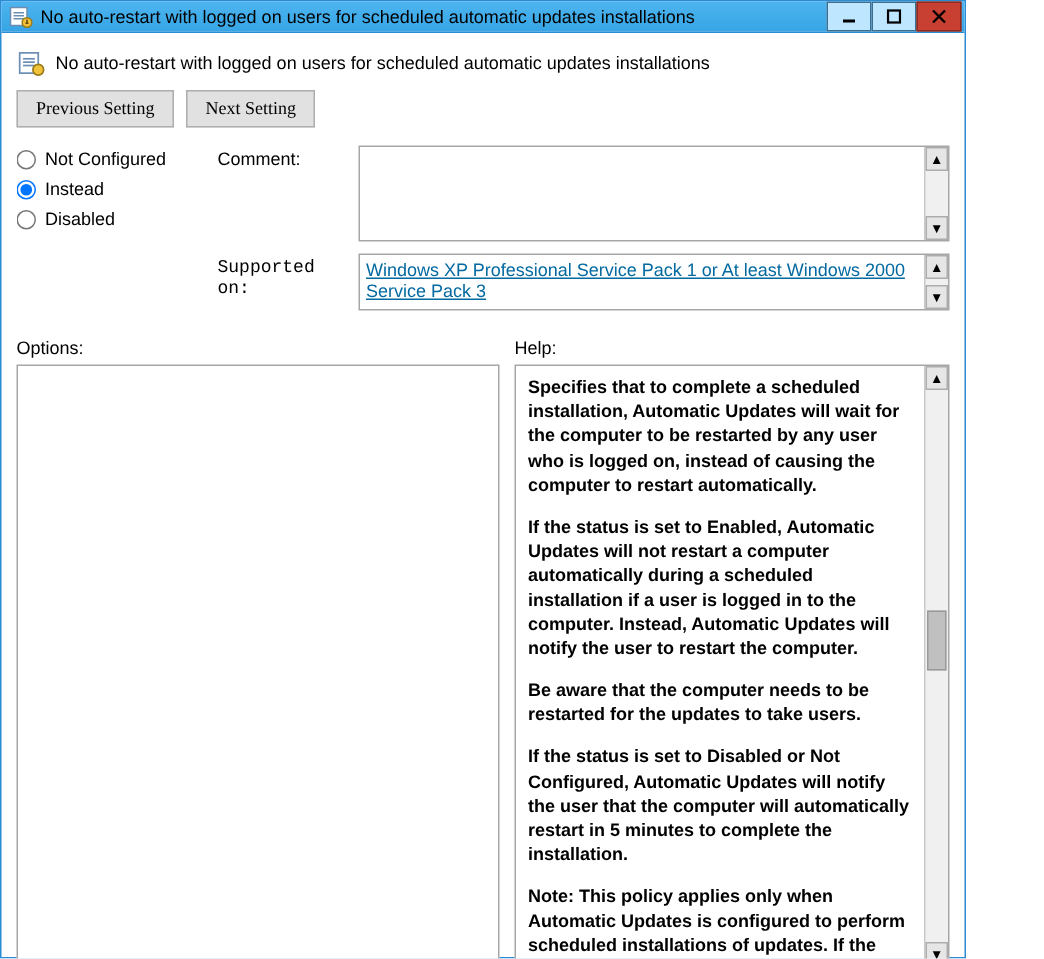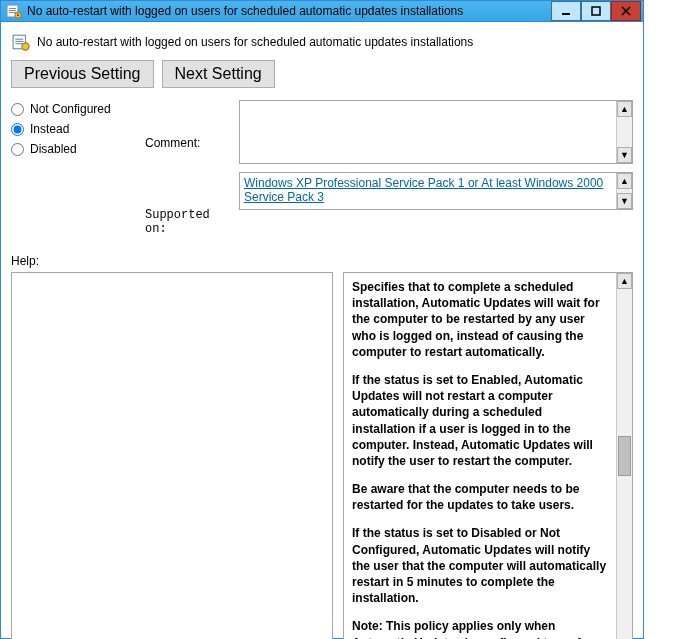--- a/index.html
+++ b/index.html
@@ -62,36 +62,36 @@
     gap:6px;
     padding: 2px 0 8px 0;
   }
   .policy-icon { width:20px; height:20px; display:flex;align-items:center;justify-content:center;}
   .policy-name { font-size:12px; }
   .nav-row { display:flex; gap:8px; margin-bottom:12px;}
   .btn {
     background:#e1e1e1;
     border:1px solid #adadad;
     padding: 4px 12px;
-    font-size:16px;
-    font-family:Liberation Sans, sans-serif;
+    font-size:12px;
+    font-family:Liberation Serif, serif;
     cursor:pointer;
     min-width:80px;
   }
   .mid-grid {
     display:grid;
     grid-template-columns: 130px 90px 1fr;
     column-gap:4px;
     row-gap:8px;
     align-items:start;
   }
   .radio-col { display:flex; flex-direction:column; gap:6px; padding-top:2px;}
   .radio-row { display:flex; align-items:center; gap:6px;}
   .radio-row input { margin:0; }
-  .lbl { text-align:left; padding-top:2px;margin-top:34px;}
+  .lbl { text-align:left; padding-top:2px;}
   .lbl.right { text-align:left; padding-right:4px;font-family:Liberation Mono, monospace;}
   .textarea-wrap {
     position:relative;
     border:1px solid #a7a7a7;
     background:#fff;
     height:64px;
   }
   .textarea-wrap textarea {
     width:calc(100% - 16px);
     height:100%;
@@ -264,20 +264,21 @@
       <div class="supported-wrap">
         <div class="supported-text">Windows XP Professional Service Pack 1 or At least Windows 2000 Service Pack 3</div>
         <div class="scroll-fake" style="position:static;width:16px;">
           <div class="arrow">▲</div>
           <div class="arrow">▼</div>
         </div>
       </div>
     </div>
 
     <div class="labels-row">
+      <div class="lab-left">Options:</div>
       <div>Help:</div>
     </div>
 
     <div class="panels-row">
       <div class="options-box"></div>
       <div class="help-box-wrap">
         <div class="help-box">
           <p>Specifies that to complete a scheduled installation, Automatic Updates will wait for the computer to be restarted by any user who is logged on, instead of causing the computer to restart automatically.</p>
           <p>If the status is set to Enabled, Automatic Updates will not restart a computer automatically during a scheduled installation if a user is logged in to the computer. Instead, Automatic Updates will notify the user to restart the computer.</p>
           <p>Be aware that the computer needs to be restarted for the updates to take users.</p>

